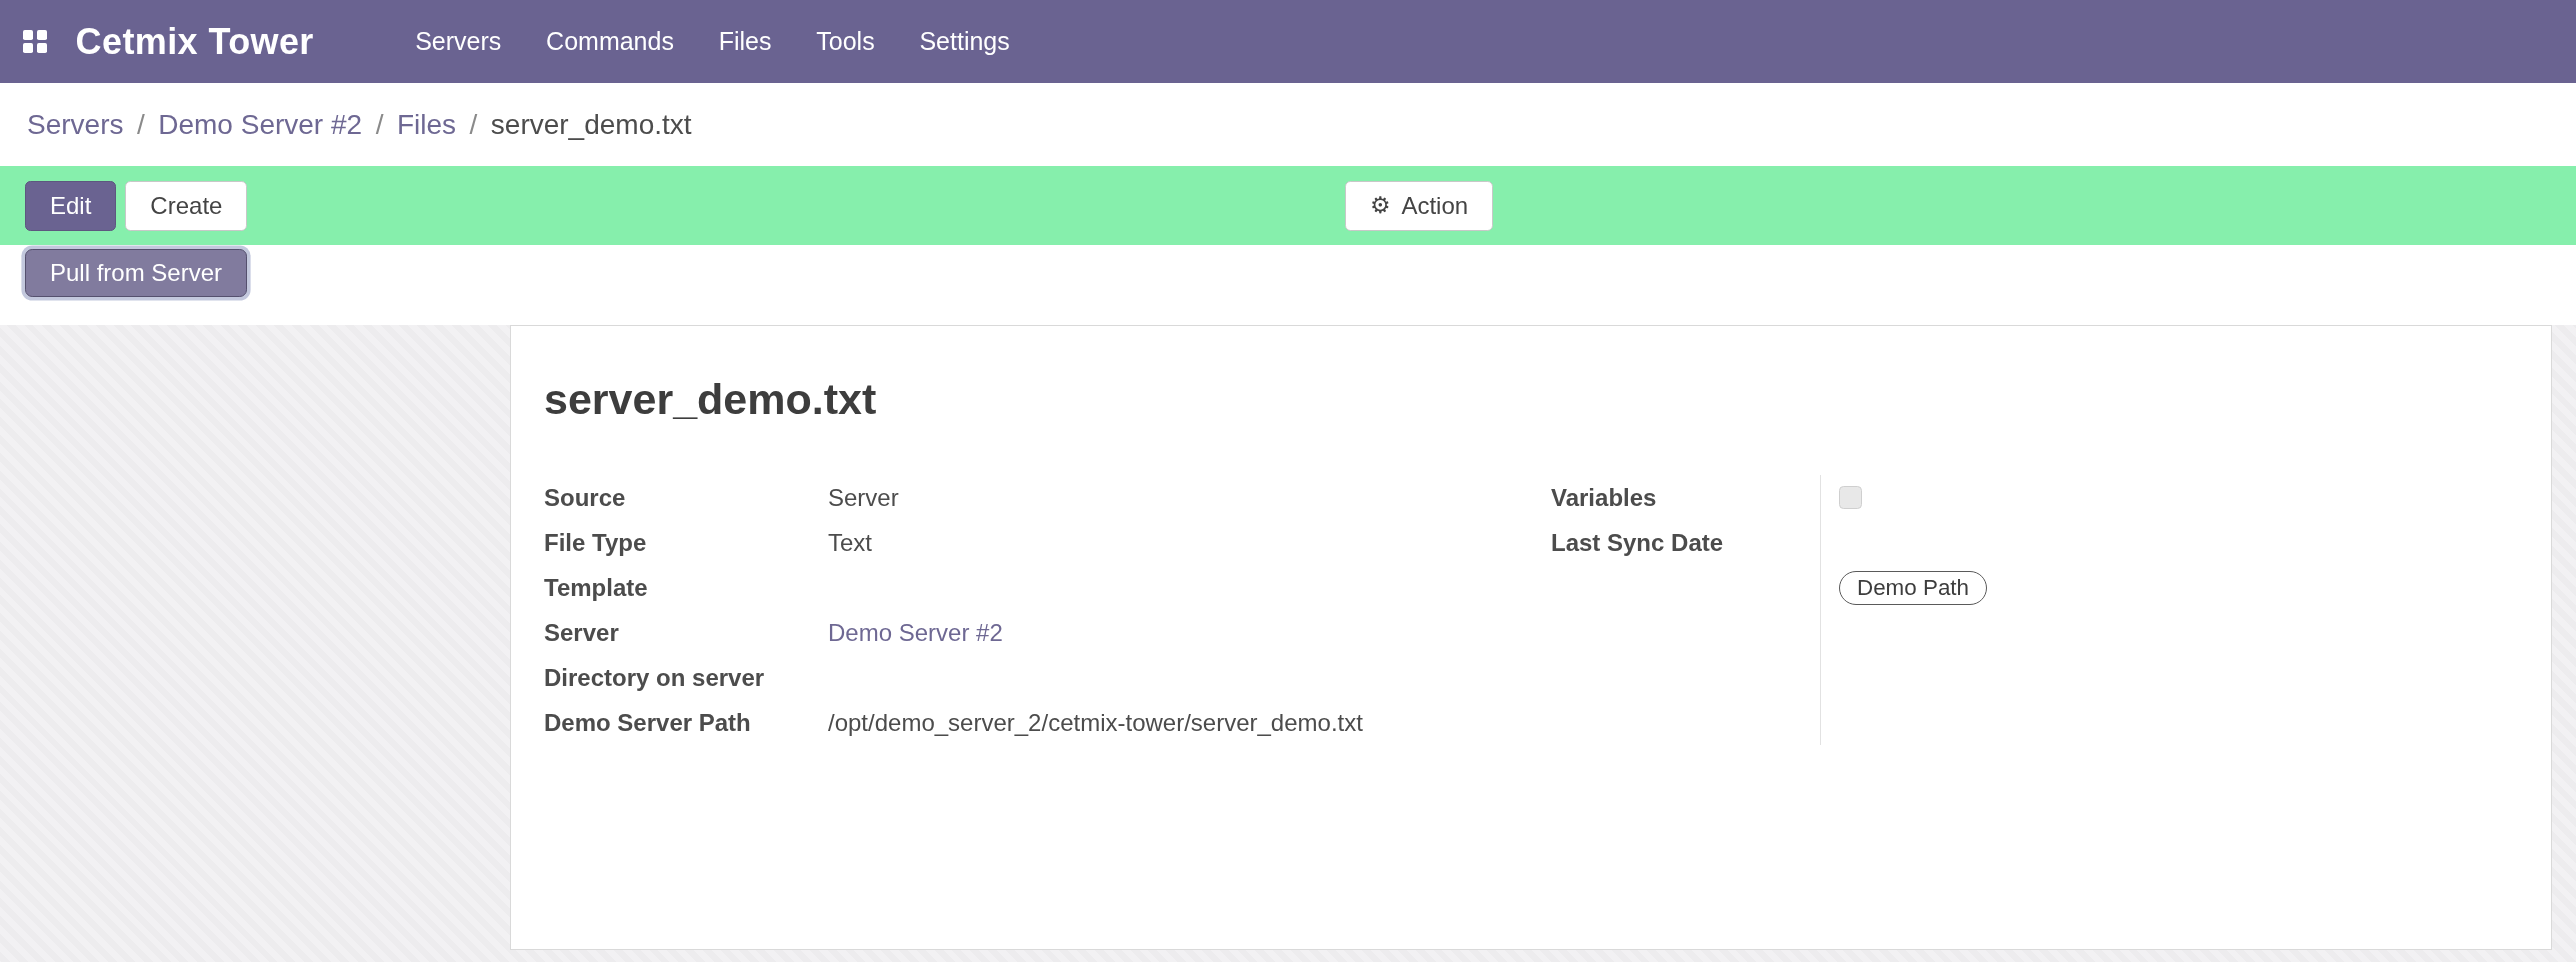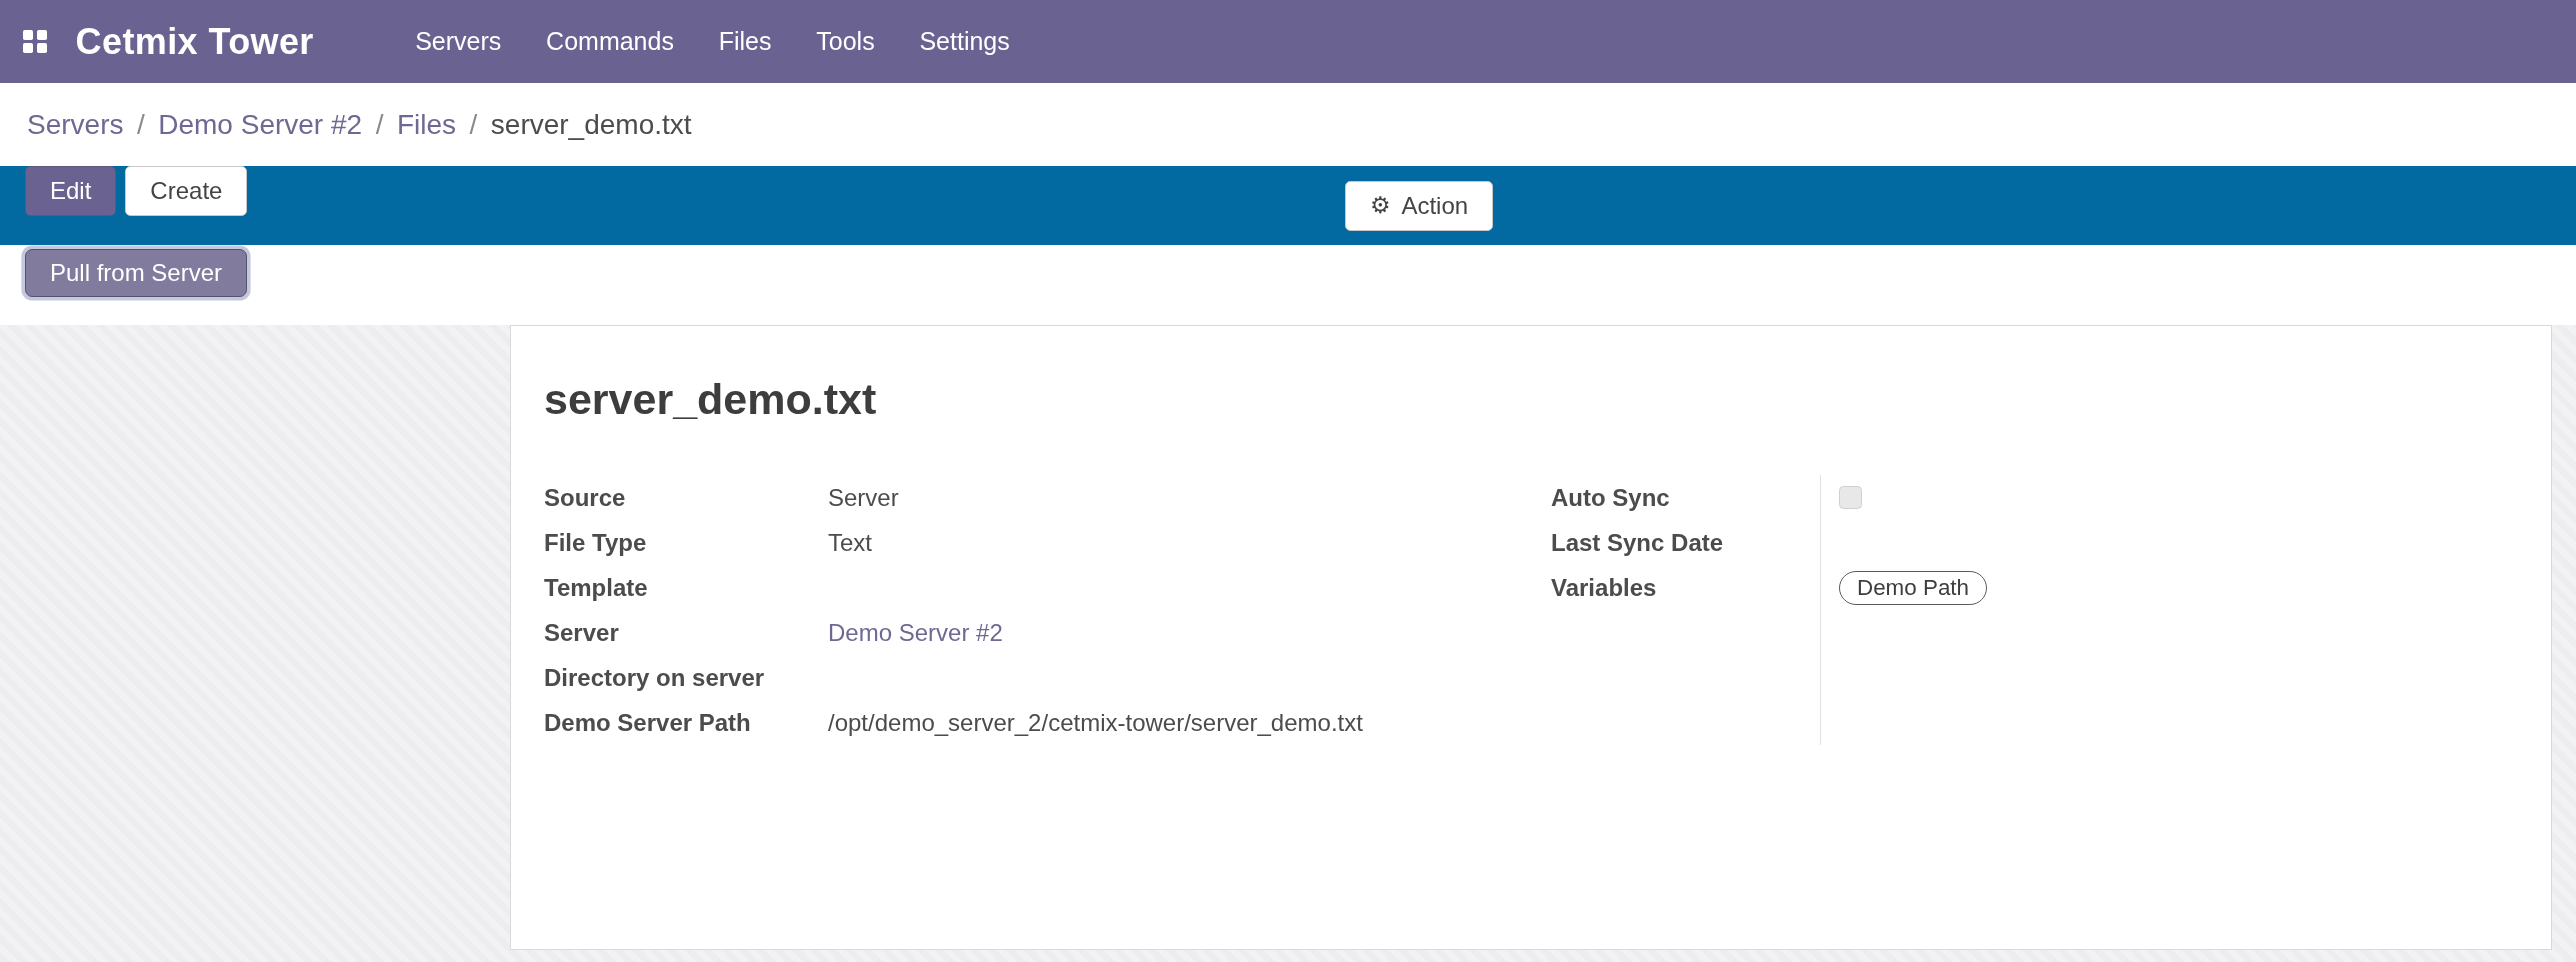--- a/index.html
+++ b/index.html
@@ -17,21 +17,21 @@
   .nav-menu { display: flex; margin-left: 79px; height: 100%; align-items: center; }
   .nav-item { color: #ffffff; font-size: 25px; padding: 0 22.4px; cursor: pointer; white-space: nowrap; }
 
   
   .breadcrumb-bar { height: 83px; background: #ffffff; display: flex; align-items: center; padding-left: 27px; font-size: 28px; }
   .bc-link { color: #6e6893; cursor: pointer; }
   .bc-sep { color: #8a8a8a; margin: 0 13.5px; }
   .bc-current { color: #4c4c4c; }
 
   
-  .control-row { position: relative; height: 79px; background: #0369a1; display: flex; align-items: flex-start; padding-left: 25px; }
+  .control-row { position: relative; height: 79px; background: #86efac; display: flex; align-items: center; padding-left: 25px; }
   .btn { font-family: inherit; font-size: 24px; height: 50px; padding: 0 24px; border-radius: 5.4px;
          border: 0.9px solid transparent; cursor: pointer; display: inline-flex; align-items: center; gap: 10.8px; white-space: nowrap; }
   .btn-primary { background: #6a6391; color: #ffffff; border-color: #5d577f; }
   .btn-default { background: #ffffff; color: #444444; border-color: #c8c8c8; }
   .create-btn { margin-left: 9px; }
   .action-wrap { position: absolute; left: 1345px; top: 50%; transform: translateY(-50%); }
   .gear { font-size: 23px; line-height: 1; color: #444444; }
 
   .pull-row { height: 57px; background: #ffffff; padding: 3.6px 0 0 25px; }
   .btn-pull { background: #817b9e; color: #ffffff; border: 1.8px solid #55506e; height: 48px;
@@ -142,23 +142,22 @@
           <div class="flabel">Directory on server</div>
         </div>
         <div class="lrow">
           <div class="flabel">Demo Server Path</div>
           <div class="fvalue">/opt/demo_server_2/cetmix-tower/server_demo.txt</div>
         </div>
       </div>
 
       <div class="group-right">
         <div class="rg-labels">
-          <div class="flabel">Auto Sync</div>
+          <div class="flabel">Variables</div>
           <div class="flabel">Last Sync Date</div>
-          <div class="flabel">Variables</div>
         </div>
         <div class="rg-values">
           <div class="vrow">
             <span class="checkbox"></span>
           </div>
           <div class="vrow"></div>
           <div class="vrow">
             <span class="tag">Demo Path</span>
           </div>
         </div>

